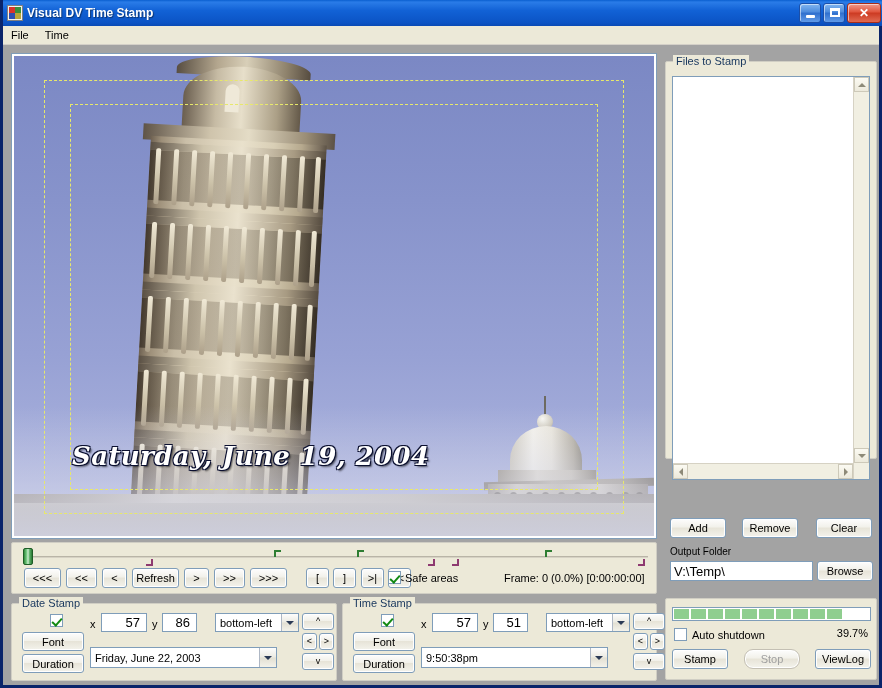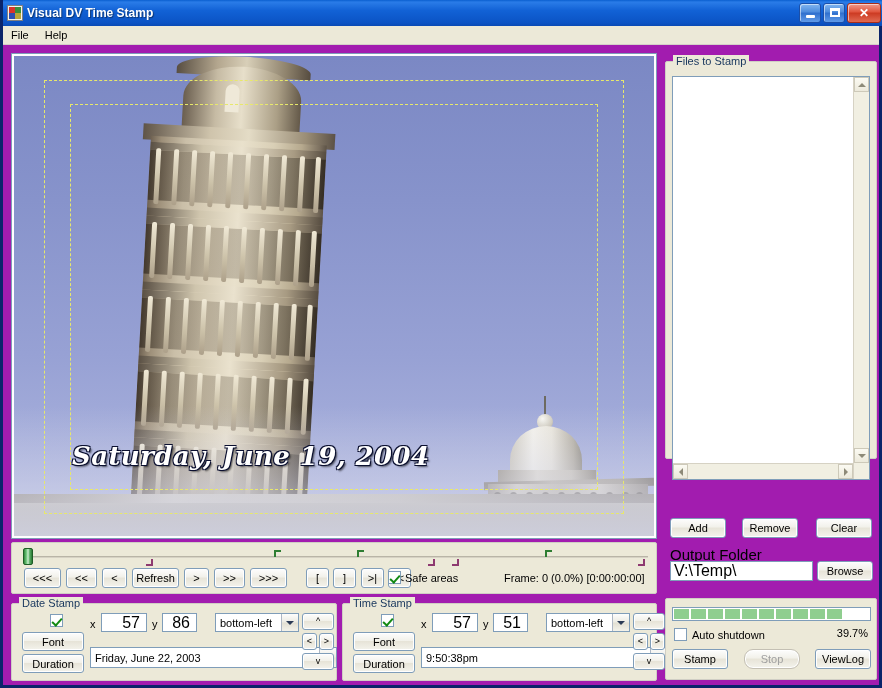--- a/index.html
+++ b/index.html
@@ -12,21 +12,21 @@
     color: #000;
   }
   body { background: #ece9d8; }
 
   
   #window {
     position: absolute; left: 0; top: 0;
     width: 882px; height: 688px;
     border: 3px solid #0a246a;
     border-top: none;
-    background: #a21caf;
+    background: #a3a3a3;
   }
   #titlebar {
     position: absolute; left: 0; top: 0; width: 882px; height: 26px;
     background: linear-gradient(to bottom, #0a5fd0 0%, #2a7ce8 8%, #1262d6 40%, #0b53c4 88%, #0a4ab4 100%);
     display: flex; align-items: center;
   }
   #title-icon {
     width: 16px; height: 16px; margin-left: 4px; margin-right: 4px;
     position: relative; flex: none;
     background: #f4f3ee; border: 1px solid #808080;
@@ -94,21 +94,21 @@
     border-radius: 3px;
     font-size: 11px; color: #000;
     display: flex; align-items: center; justify-content: center;
     cursor: default;
     box-shadow: inset 0 0 0 1px #fff;
     white-space: nowrap;
   }
   .btn.disabled { color: #a0a0a0; border-color: #c4c0b4; box-shadow: inset 0 0 0 1px #fff; border-radius: 9px; }
   .txtbox {
     border: 1px solid #7f9db9; background: #fff;
-    font-size: 16px; display: flex; align-items: center;
+    font-size: 13px; display: flex; align-items: center;
     padding: 0 3px; color: #000; text-align: center;
   }
   .txtbox.right { justify-content: flex-end; padding-right: 6px; }
   .combo {
     border: 1px solid #7f9db9; background: #fff;
     display: flex; align-items: center;
     font-size: 11px; position: relative;
   }
   .combo .val { flex: 1; padding-left: 4px; white-space: nowrap; overflow: hidden; }
   .combo .arrow {
@@ -307,21 +307,21 @@
   #time-group { left: 339px; top: 603px; width: 315px; height: 78px; }
   .stampgrid { position: absolute; left: 0; top: 0; width: 100%; height: 100%; }
   .stampgrid .enable-chk { position: absolute; left: 38px; top: 10px; }
   .stampgrid .font-btn { position: absolute; left: 10px; top: 28px; width: 62px; height: 19px; }
   .stampgrid .dur-btn  { position: absolute; left: 10px; top: 50px; width: 62px; height: 19px; }
   .stampgrid .lbl-x { position: absolute; left: 78px; top: 14px; font-size: 11px; }
   .stampgrid .x-box { position: absolute; left: 89px; top: 9px; width: 46px; height: 19px; }
   .stampgrid .lbl-y { position: absolute; left: 140px; top: 14px; font-size: 11px; }
   .stampgrid .y-box { position: absolute; left: 150px; top: 9px; width: 35px; height: 19px; }
   .stampgrid .anchor-combo { position: absolute; left: 203px; top: 9px; width: 84px; height: 19px; }
-  .stampgrid .value-combo { position: absolute; left: 78px; top: 43px; width: 247px; height: 21px; }
+  .stampgrid .value-combo { position: absolute; left: 78px; top: 43px; width: 187px; height: 21px; }
   .stampgrid .nav-up    { position: absolute; left: 290px; top: 9px;  width: 32px; height: 17px; }
   .stampgrid .nav-left  { position: absolute; left: 290px; top: 29px; width: 15px; height: 17px; }
   .stampgrid .nav-right { position: absolute; left: 307px; top: 29px; width: 15px; height: 17px; }
   .stampgrid .nav-down  { position: absolute; left: 290px; top: 49px; width: 32px; height: 17px; }
   .navglyph { font-size: 9px; line-height: 1; }
 
   
   #files-group { left: 662px; top: 61px; width: 212px; height: 398px; }
   #filelist {
     position: absolute; left: 6px; top: 14px; width: 198px; height: 404px;
@@ -348,21 +348,21 @@
   }
   .sbtn .tri { width: 0; height: 0; }
   .tri-up    { border-left: 4px solid transparent; border-right: 4px solid transparent; border-bottom: 4px solid #8d8a78; }
   .tri-down  { border-left: 4px solid transparent; border-right: 4px solid transparent; border-top: 4px solid #8d8a78; }
   .tri-left  { border-top: 4px solid transparent; border-bottom: 4px solid transparent; border-right: 4px solid #8d8a78; }
   .tri-right { border-top: 4px solid transparent; border-bottom: 4px solid transparent; border-left: 4px solid #8d8a78; }
 
   #files-buttons { position: absolute; left: 662px; top: 518px; width: 212px; height: 20px; }
   #files-buttons .btn { position: absolute; top: 0; height: 20px; width: 56px; }
 
-  #out-label { position: absolute; left: 667px; top: 546px; font-size: 15px; }
+  #out-label { position: absolute; left: 667px; top: 546px; font-size: 10px; }
   #out-box { position: absolute; left: 667px; top: 561px; width: 143px; height: 20px; }
   #browse-btn { position: absolute; left: 814px; top: 561px; width: 56px; height: 20px; }
 
   #run-group { left: 662px; top: 598px; width: 212px; height: 82px; }
   #progress {
     position: absolute; left: 6px; top: 8px; width: 199px; height: 14px;
     border: 1px solid #7f9db9; background: #fff; padding: 1px;
     display: flex; gap: 2px; align-items: center;
   }
   #progress .seg { width: 15px; height: 10px; background: #8fce8f; flex: none; }
@@ -394,21 +394,21 @@
           <div class="max-box"></div>
         </div>
       <div class="winbtn close">
           <div class="glyph">✕</div>
         </div>
     </div>
   </div>
 
   <div id="menubar">
     <div class="menu-item">File</div>
-    <div class="menu-item">Help</div>
+    <div class="menu-item">Time</div>
   </div>
 
   <div id="preview">
     <div id="photo">
 
       <div id="tower">
         <div class="top-crown"></div>
         <div class="top-drum"></div>
         <div class="belfry-win"></div>
         <div class="base-cap"></div>

